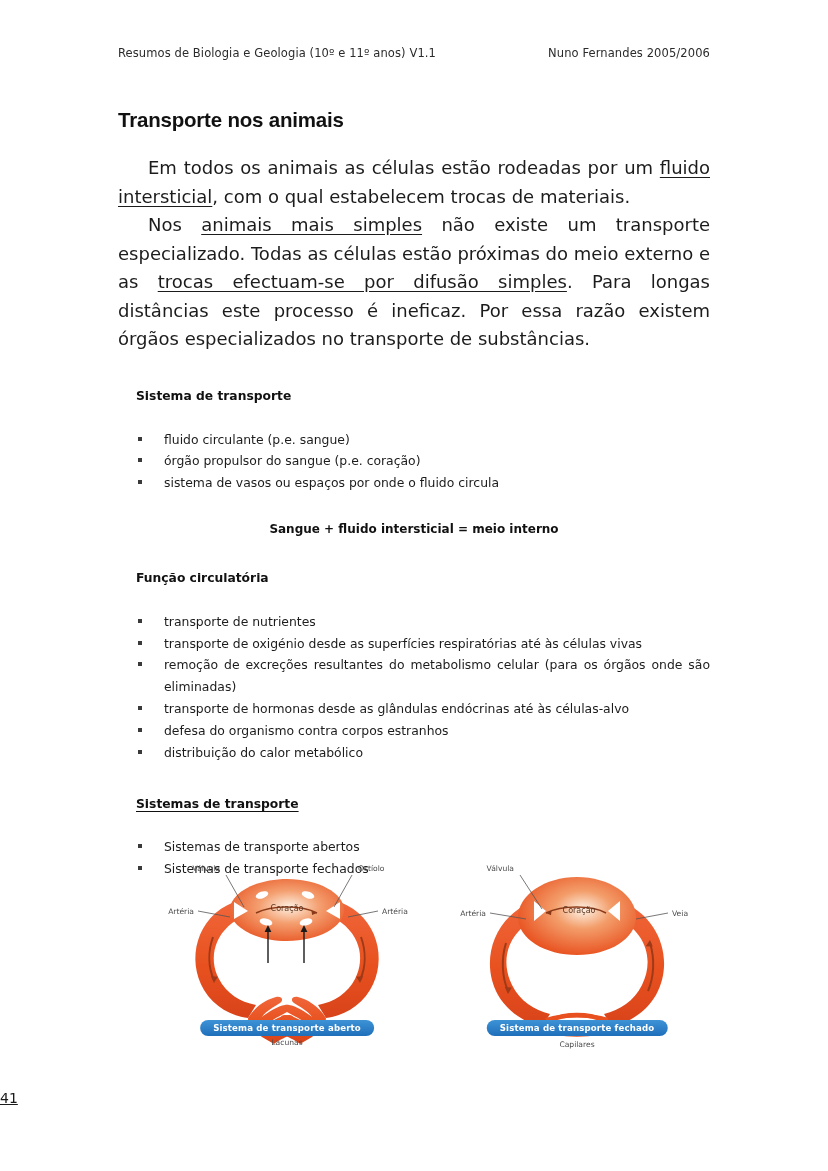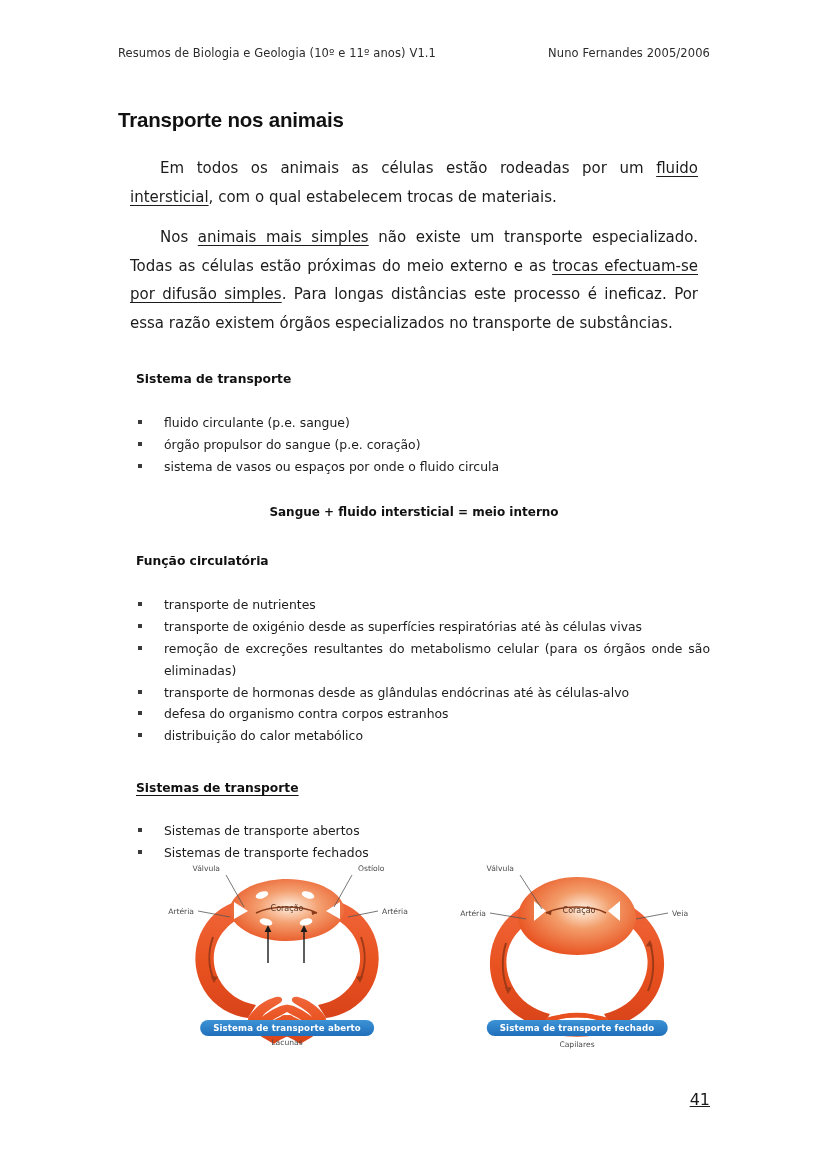--- a/index.html
+++ b/index.html
@@ -45,24 +45,24 @@
   h1.page-title {
     font-family: "Liberation Sans", sans-serif;
     font-size: 20.5px;
     font-weight: bold;
     letter-spacing: -0.2px;
     margin: 0 0 22px 0;
     color: #111111;
   }
 
   p.para {
-    font-size: 15px;
+    font-size: 18px;
     line-height: 28.5px;
     text-align: justify;
-    margin: 12px;
+    margin: 0;
     text-indent: 30px;
     color: #1c1c1c;
   }
   p.para + p.para { margin-top: 0px; }
 
   h2.sub {
     font-size: 12.3px;
     font-weight: bold;
     margin: 0;
     color: #111111;
@@ -147,22 +147,21 @@
     text-align: justify;
     width: 545px;
   }
   .fig-caption b { font-weight: bold; }
 
   .page-number {
     position: absolute;
     top: 1090px;
     left: 0;
     width: 710px;
-    text-align: right;
-    font-size: 16px;
+    font-size: 14px;
     color: #1a1a1a;
     text-decoration: underline;
   }
 </style>
 </head>
 <body>
 
 <div class="page">
 
   <div class="doc-header">

